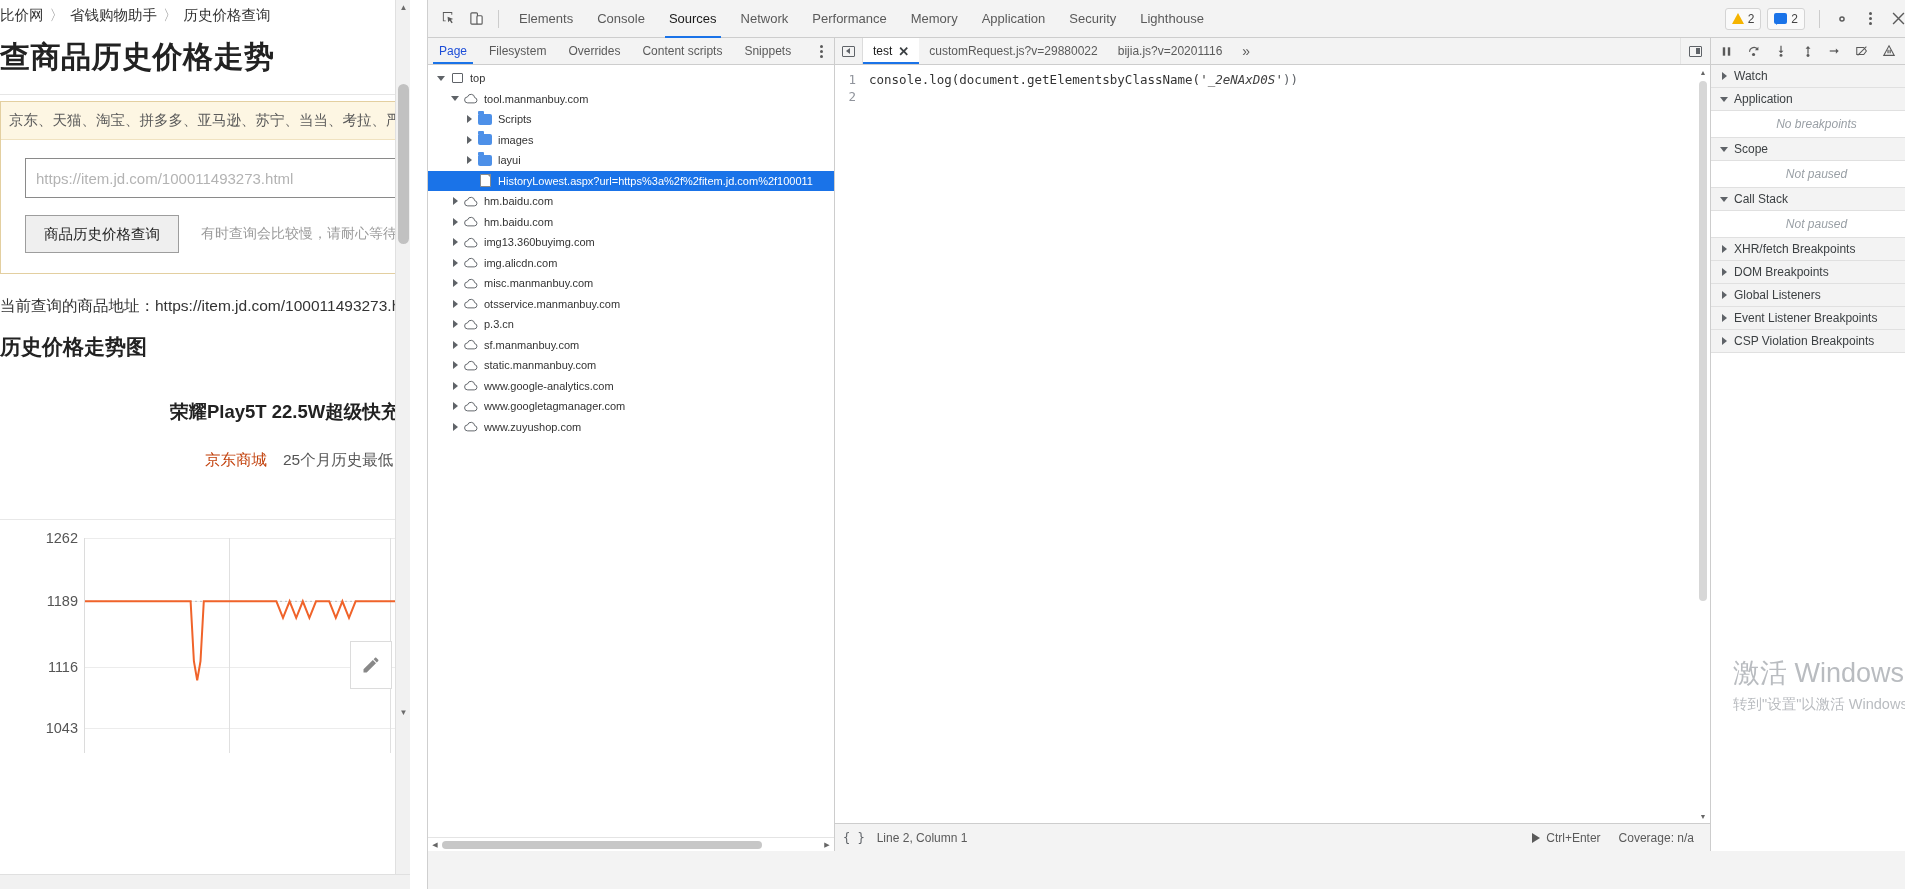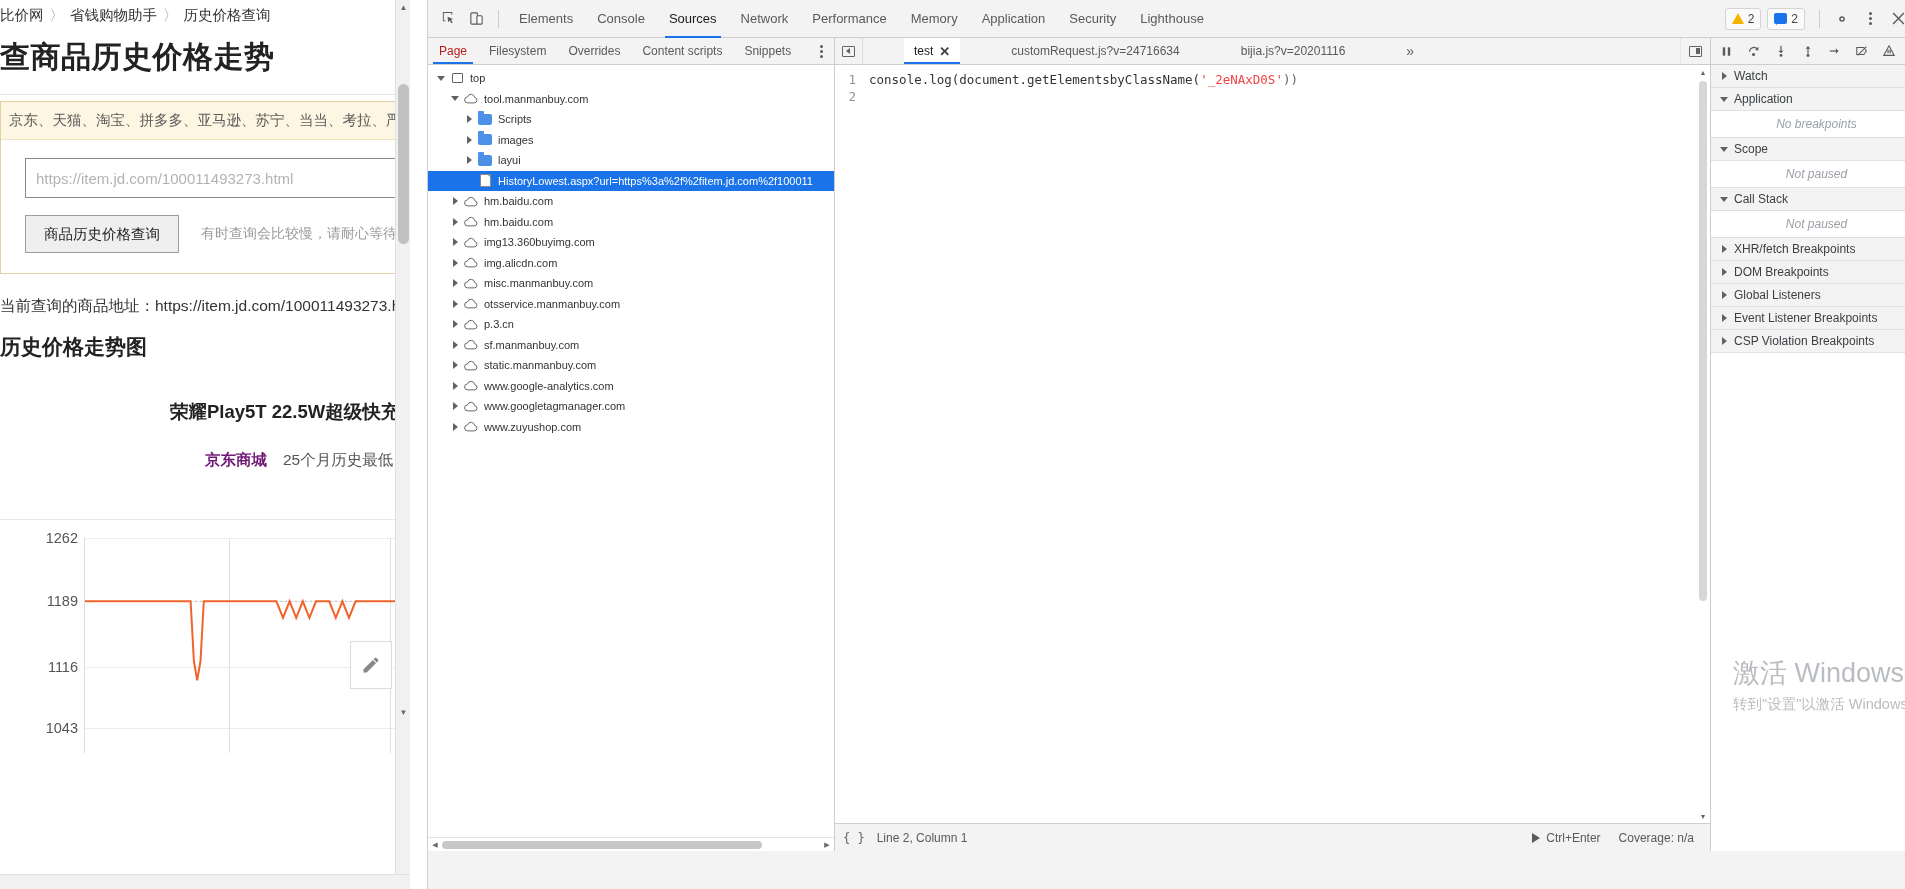--- a/index.html
+++ b/index.html
@@ -103,21 +103,21 @@
     font-weight: bold;
     color: #222;
     white-space: nowrap;
   }
   .prod-sub {
     margin: 26px 0 0 205px;
     font-size: 15.5px;
     color: #444;
     white-space: nowrap;
   }
-  .prod-sub b { font-weight: bold; color: #701a75; }
+  .prod-sub b { font-weight: normal; color: #c2410c; }
   .prod-sub span.low { color: #555; margin-left: 16px; }
 
   .chart-sep { margin-top: 48px; border-top: 1px solid #e8e8e8; width: 2000px; }
   .chart-area { position: relative; margin-top: 10px; height: 230px; }
   .ylab {
     position: absolute;
     right: 0;
     font-size: 14.5px;
     color: #555;
     text-align: right;
@@ -238,21 +238,21 @@
     background: #f3f3f3;
     position: relative;
   }
   .nav-tab {
     padding: 0 11px;
     display: flex; align-items: center;
     font-size: 12px; color: #5a5a5a;
     cursor: pointer; white-space: nowrap;
     position: relative;
   }
-  .nav-tab.active { color: #b91c1c; }
+  .nav-tab.active { color: #1d4ed8; }
   .nav-tab.active::after {
     content: ""; position: absolute; left: 5px; right: 5px; bottom: 0;
     height: 2px; background: #1a73e8;
   }
   .nav-more {
     margin-left: auto; width: 26px;
     display: flex; align-items: center; justify-content: center;
     cursor: pointer;
   }
   .dots-v { display: flex; flex-direction: column; gap: 2px; }
@@ -288,21 +288,20 @@
   .hscroll .harr { position:absolute; top:0; width:14px;height:14px; display:flex;align-items:center;justify-content:center;font-size:7px;color:#666;}
   .hscroll .harr.l{left:0;} .hscroll .harr.r{right:0;}
 
   
   .editor { flex: 1; display: flex; flex-direction: column; background: #fff; min-width: 0; }
   .ed-tabs {
     height: 27px;
     display: flex; align-items: stretch;
     background: #f3f3f3;
     border-bottom: 1px solid #cdcdcd;
-    gap: 41px;
   }
   .ed-side-btn {
     width: 28px; display: flex; align-items: center; justify-content: center;
     border-right: 1px solid #dcdcdc; cursor: pointer;
   }
   .panel-glyph { width: 13px; height: 11px; border: 1.4px solid #5f6368; border-radius: 1px; position: relative; display: flex; align-items: center; }
   .panel-glyph::before { content: ""; position: absolute; left: 2.5px; width: 0; height: 0; border-right: 4px solid #5f6368; border-top: 3px solid transparent; border-bottom: 3px solid transparent; }
   .ed-tab {
     display: flex; align-items: center; gap: 6px;
     padding: 0 10px;
@@ -324,21 +323,21 @@
   .gutter {
     width: 26px; text-align: right; padding: 6px 5px 0 0;
     color: #90949c; font-family: "DejaVu Sans Mono", monospace; font-size: 12.5px;
     line-height: 17px; background: #fff; user-select: none;
   }
   .code {
     flex: 1; padding: 6px 0 0 8px;
     font-family: "DejaVu Sans Mono", monospace; font-size: 12.5px;
     line-height: 17px; color: #333; white-space: pre; overflow: hidden;
   }
-  .tk-str { color: #ef4444; }
+  .tk-str { color: #404040; font-style: italic; }
   .tk-pun { color: #5f6368; }
 
   .code-vscroll {
     position: absolute; right: 0; top: 0; width: 14px; bottom: 0;
     background: #fff;
   }
   .code-vscroll .varr { position:absolute;left:0;width:14px;height:14px;display:flex;align-items:center;justify-content:center;font-size:7px;color:#666;}
   .code-vscroll .varr.u{top:0;} .code-vscroll .varr.d{bottom:0;}
   .code-vscroll .vthumb { position:absolute; left:3px; top:16px; width:8px; height:520px; background:#d7d7d7; border-radius:4px;}
 
@@ -734,21 +733,21 @@
       <div class="editor">
         <div class="ed-tabs">
           <div class="ed-side-btn">
               <span class="panel-glyph"></span>
             </div>
           <div class="ed-tab active">
             <span>test</span>
             <span class="ed-close">✕</span>
           </div>
           <div class="ed-tab">
-            <span>customRequest.js?v=24716634</span>
+            <span>customRequest.js?v=29880022</span>
           </div>
           <div class="ed-tab">
             <span>bijia.js?v=20201116</span>
           </div>
           <div class="ed-more">»</div>
           <div class="ed-right-btn">
               <span class="panel-glyph2"></span>
             </div>
         </div>
 

